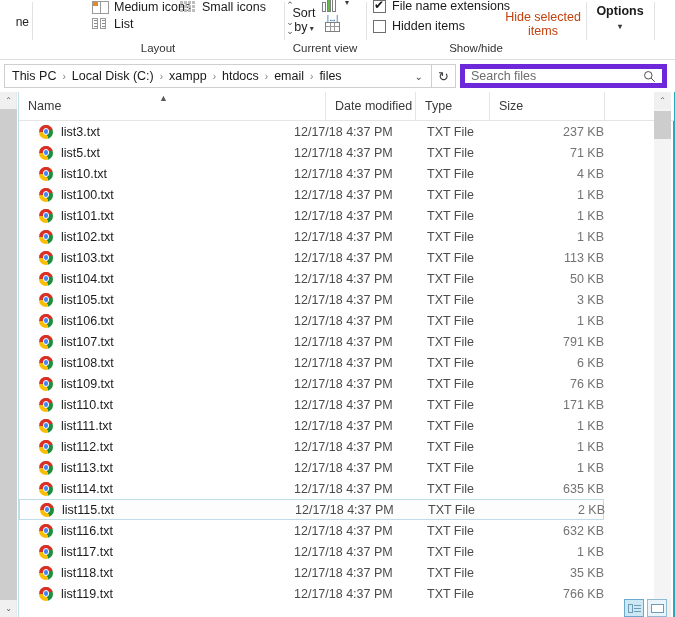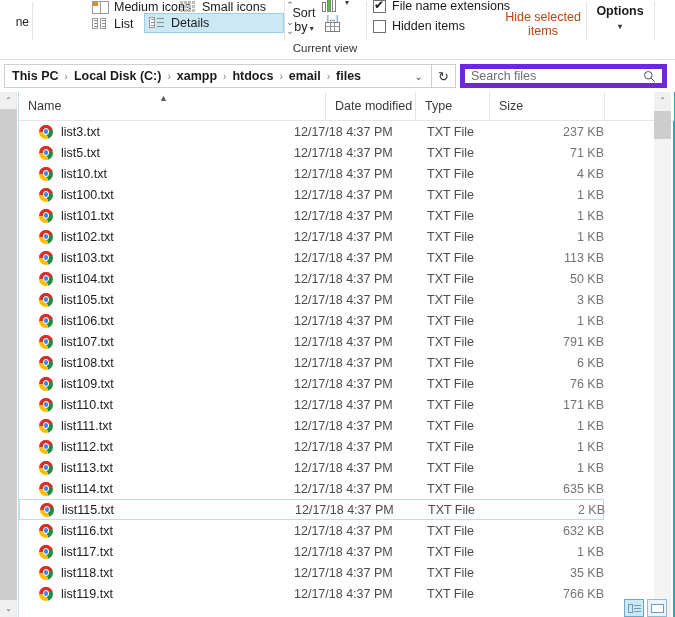--- a/index.html
+++ b/index.html
@@ -145,21 +145,21 @@
   .addrbar {
     position: absolute; left: 0; top: 60px; width: 675px; height: 32px;
     background: #ffffff;
   }
   .crumbs {
     position:absolute; left: 4px; top: 4px; width: 428px; height: 24px;
     border: 1px solid #cfcfcf; background:#fff;
     display:flex; align-items:center; padding: 0 2px;
     font-size: 12.5px; color: #1a1a1a;
   }
-  .crumb { padding: 0 5px; white-space: nowrap; font-weight: bold; }
+  .crumb { padding: 0 5px; white-space: nowrap; }
   .crumb-sep { color:#7d7d7d; font-size: 10px; padding: 0 1px; }
   .crumbs .spacer { flex: 1; }
   .crumb-caret { color:#4a4a4a; font-size:10px; padding-right:6px; }
 
   .refresh {
     position:absolute; left: 432px; top: 4px; width: 24px; height: 24px;
     border:1px solid #cfcfcf; border-left:none; background:#fff;
     display:flex; align-items:center; justify-content:center;
     font-size: 13px; color: #3a3a3a;
   }
@@ -318,31 +318,25 @@
       <span>List</span>
     </div>
 
     <div class="rb-item" style="left:143px; top:-3px;">
       <span class="rb-icon ic-small">
           <i></i>
         </span>
       <span>Small icons</span>
     </div>
 
-    <div class="rb-item selected" style="left:111px; top:13px; width:140px;">
-      <span class="rb-icon ic-details">
-          <i></i>
-          <u></u>
-        </span>
-      <span>Details</span>
-    </div>
 
     <div class="scroll-arrows" style="left:251px; top:1px;">⌃</div>
     <div class="scroll-arrows" style="left:251px; top:18px; line-height:9px;">⌄<br>⌄</div>
 
+    <div class="group-label">Layout</div>
   </div>
 
   <div class="ribbon-sep" style="left:284px;"></div>
 
   <div class="group" style="left:285px; width:80px; height:58px;">
 
     <div class="grp-icon ic-sortbars" style="left:37px; top:-4px;">
         <i></i>
         <i></i>
         <i></i>
@@ -374,20 +368,21 @@
     <div class="rb-item" style="left:2px; top:16px;">
       <span class="chk"></span>
       <span>Hidden items</span>
     </div>
 
     <div class="btn-stack dim" style="left:134px; top:4px; width:84px;">
       <span>Hide selected</span><br>
       <span>items</span>
     </div>
 
+    <div class="group-label">Show/hide</div>
   </div>
 
   <div class="ribbon-sep" style="left:586px;"></div>
 
   <div class="group" style="left:587px; width:66px; height:58px;font-weight:bold;">
     <div class="btn-stack" style="left:0; top:4px; width:66px;">
       <span>Options</span><br>
       <span class="caret-sm">▾</span>
     </div>
   </div>

